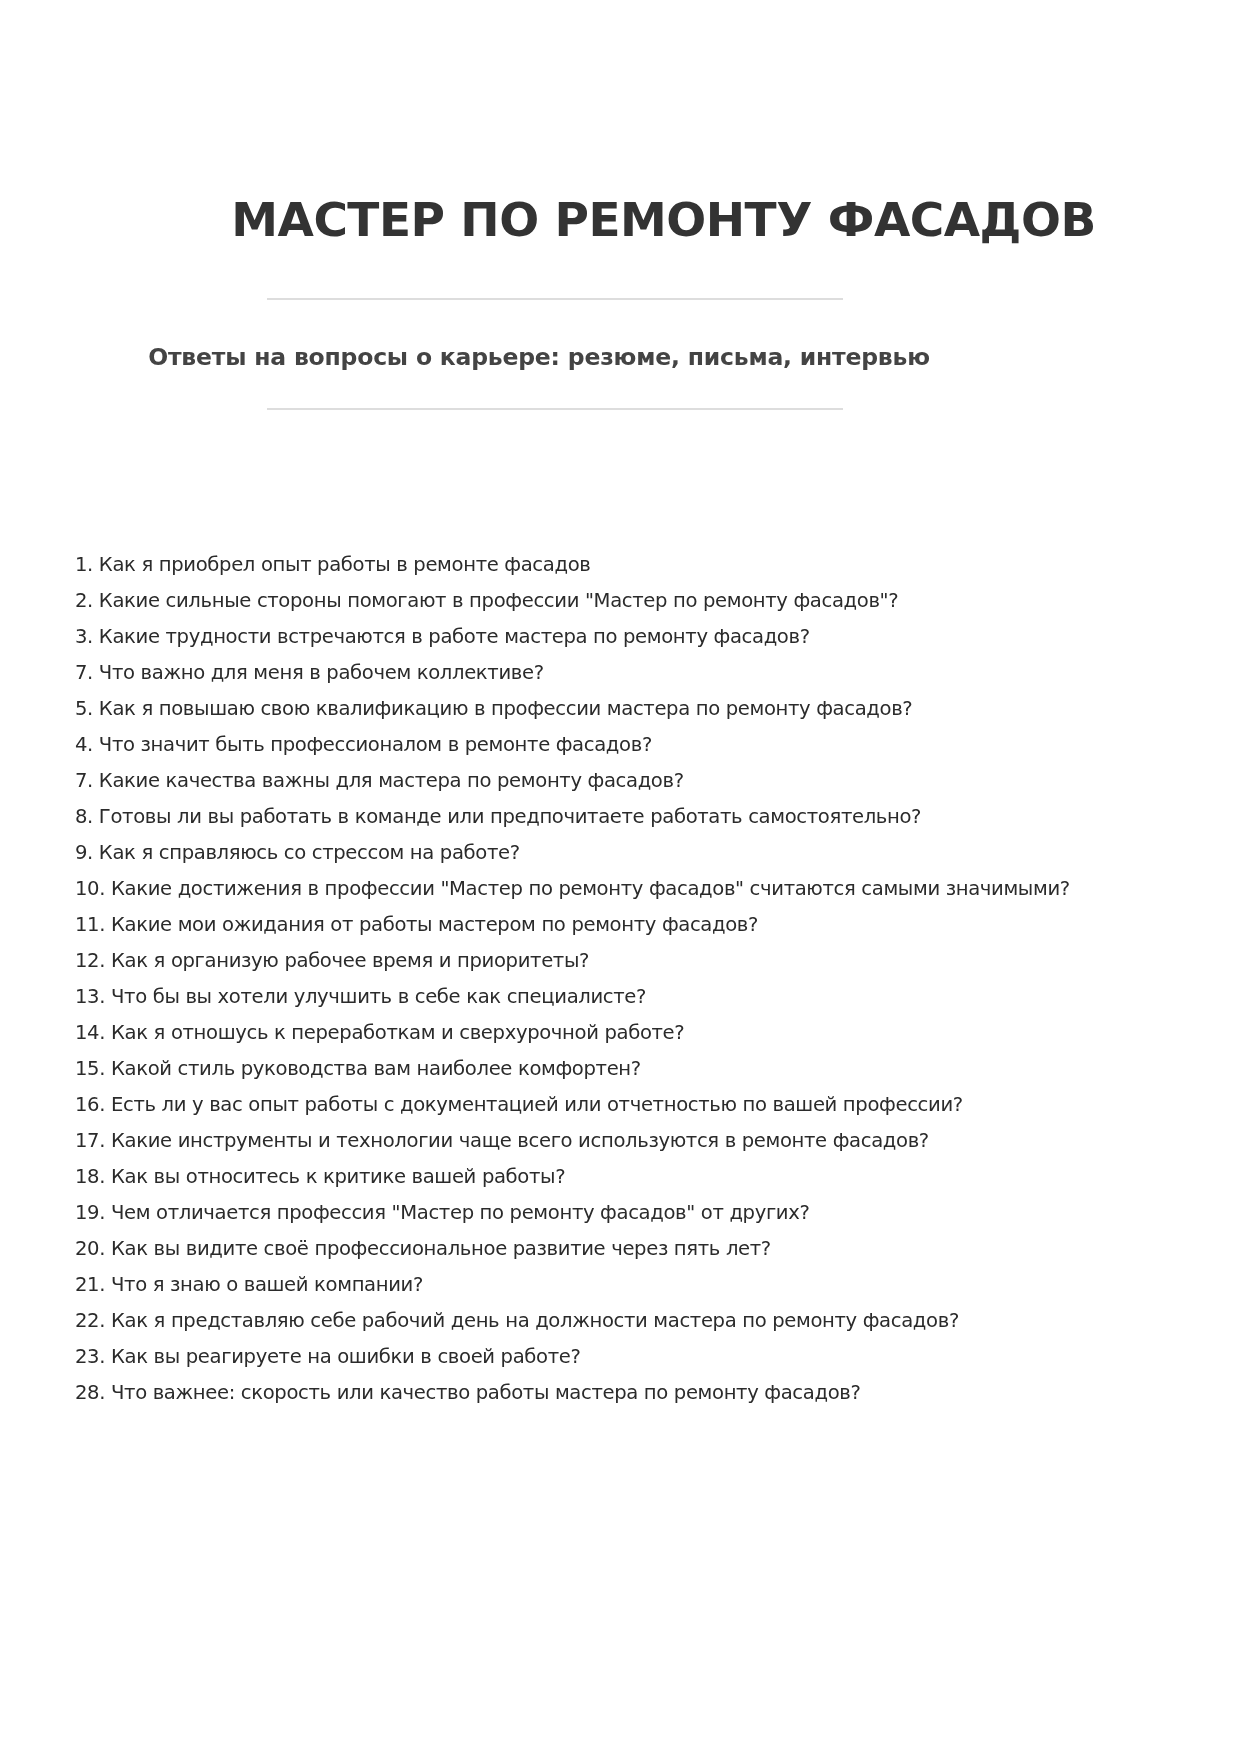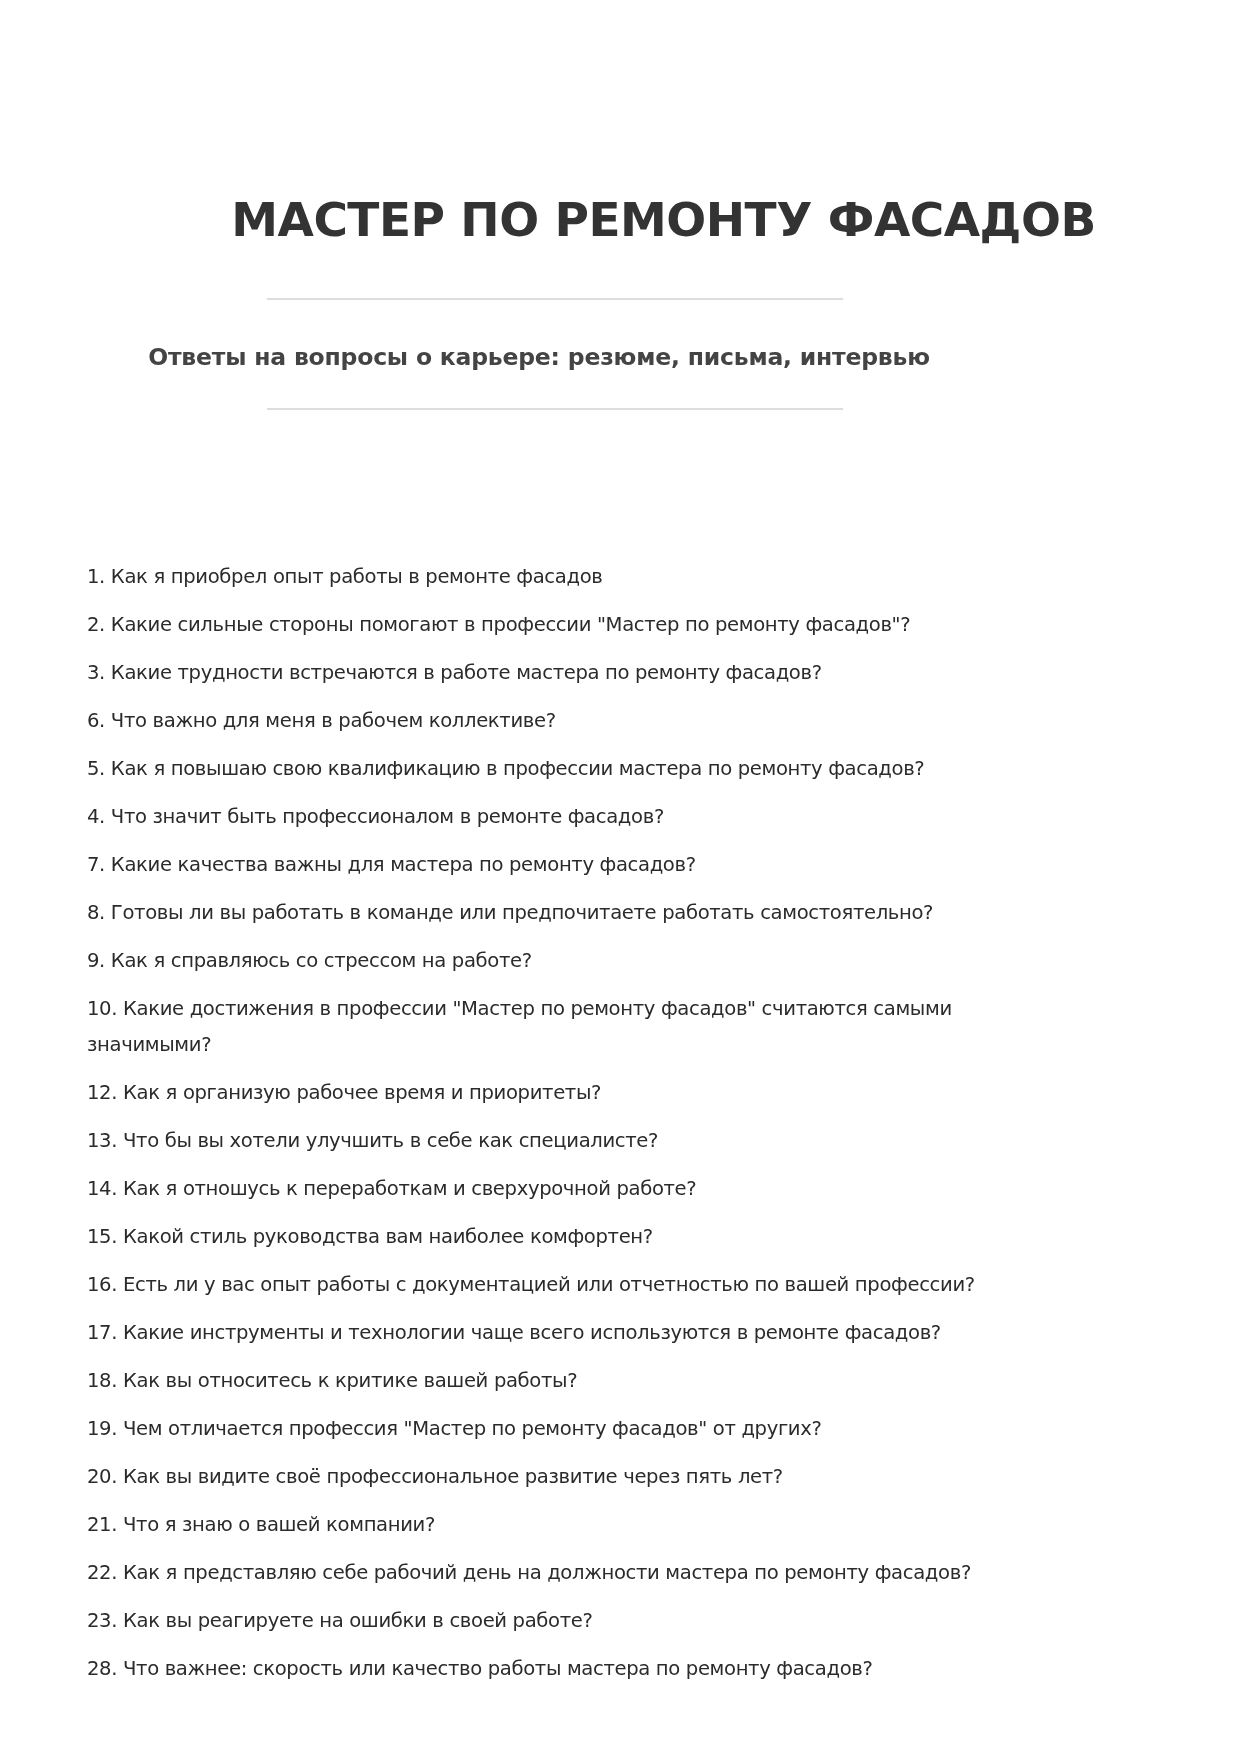--- a/index.html
+++ b/index.html
@@ -61,43 +61,44 @@
       margin: 0;
       padding: 0;
       list-style: none;
     }
     .questions li {
       font-family: "DejaVu Sans", sans-serif;
       font-size: 19.6px;
       line-height: 36px;
       color: #2b2b2b;
       letter-spacing: -0.35px;
-      margin: 12px;
+      margin: 0;
       padding: 0;
     }
   </style>
 </head>
 <body>
 
 <h1 class="title">МАСТЕР ПО РЕМОНТУ ФАСАДОВ</h1>
 <div class="divider top"></div>
 <h2 class="subtitle">Ответы на вопросы о карьере: резюме, письма, интервью</h2>
 <div class="divider bottom"></div>
 
 <ul class="questions">
   <li>1. Как я приобрел опыт работы в ремонте фасадов</li>
   <li>2. Какие сильные стороны помогают в профессии "Мастер по ремонту фасадов"?</li>
   <li>3. Какие трудности встречаются в работе мастера по ремонту фасадов?</li>
-  <li>6. Что важно для меня в рабочем коллективе?</li>
+  <li>7. Что важно для меня в рабочем коллективе?</li>
   <li>5. Как я повышаю свою квалификацию в профессии мастера по ремонту фасадов?</li>
   <li>4. Что значит быть профессионалом в ремонте фасадов?</li>
   <li>7. Какие качества важны для мастера по ремонту фасадов?</li>
   <li>8. Готовы ли вы работать в команде или предпочитаете работать самостоятельно?</li>
   <li>9. Как я справляюсь со стрессом на работе?</li>
   <li>10. Какие достижения в профессии "Мастер по ремонту фасадов" считаются самыми значимыми?</li>
+  <li>11. Какие мои ожидания от работы мастером по ремонту фасадов?</li>
   <li>12. Как я организую рабочее время и приоритеты?</li>
   <li>13. Что бы вы хотели улучшить в себе как специалисте?</li>
   <li>14. Как я отношусь к переработкам и сверхурочной работе?</li>
   <li>15. Какой стиль руководства вам наиболее комфортен?</li>
   <li>16. Есть ли у вас опыт работы с документацией или отчетностью по вашей профессии?</li>
   <li>17. Какие инструменты и технологии чаще всего используются в ремонте фасадов?</li>
   <li>18. Как вы относитесь к критике вашей работы?</li>
   <li>19. Чем отличается профессия "Мастер по ремонту фасадов" от других?</li>
   <li>20. Как вы видите своё профессиональное развитие через пять лет?</li>
   <li>21. Что я знаю о вашей компании?</li>

